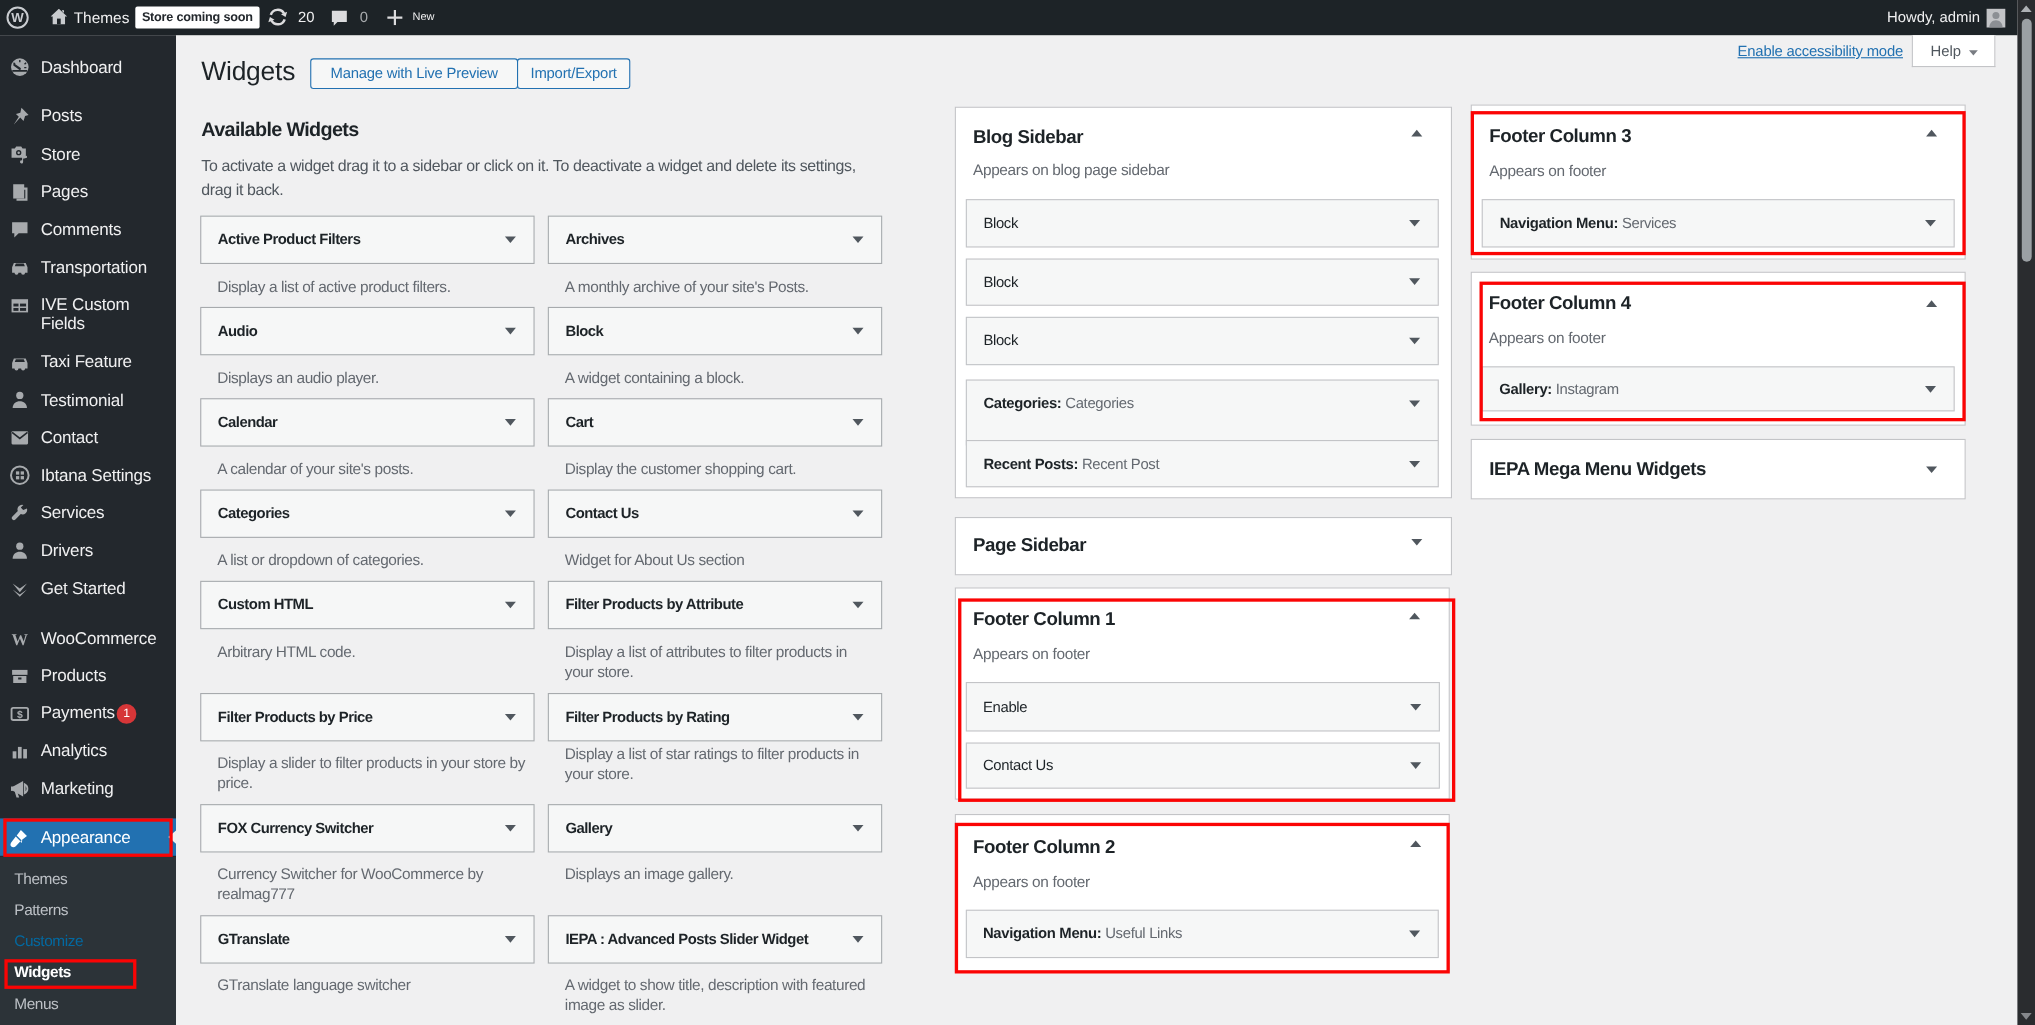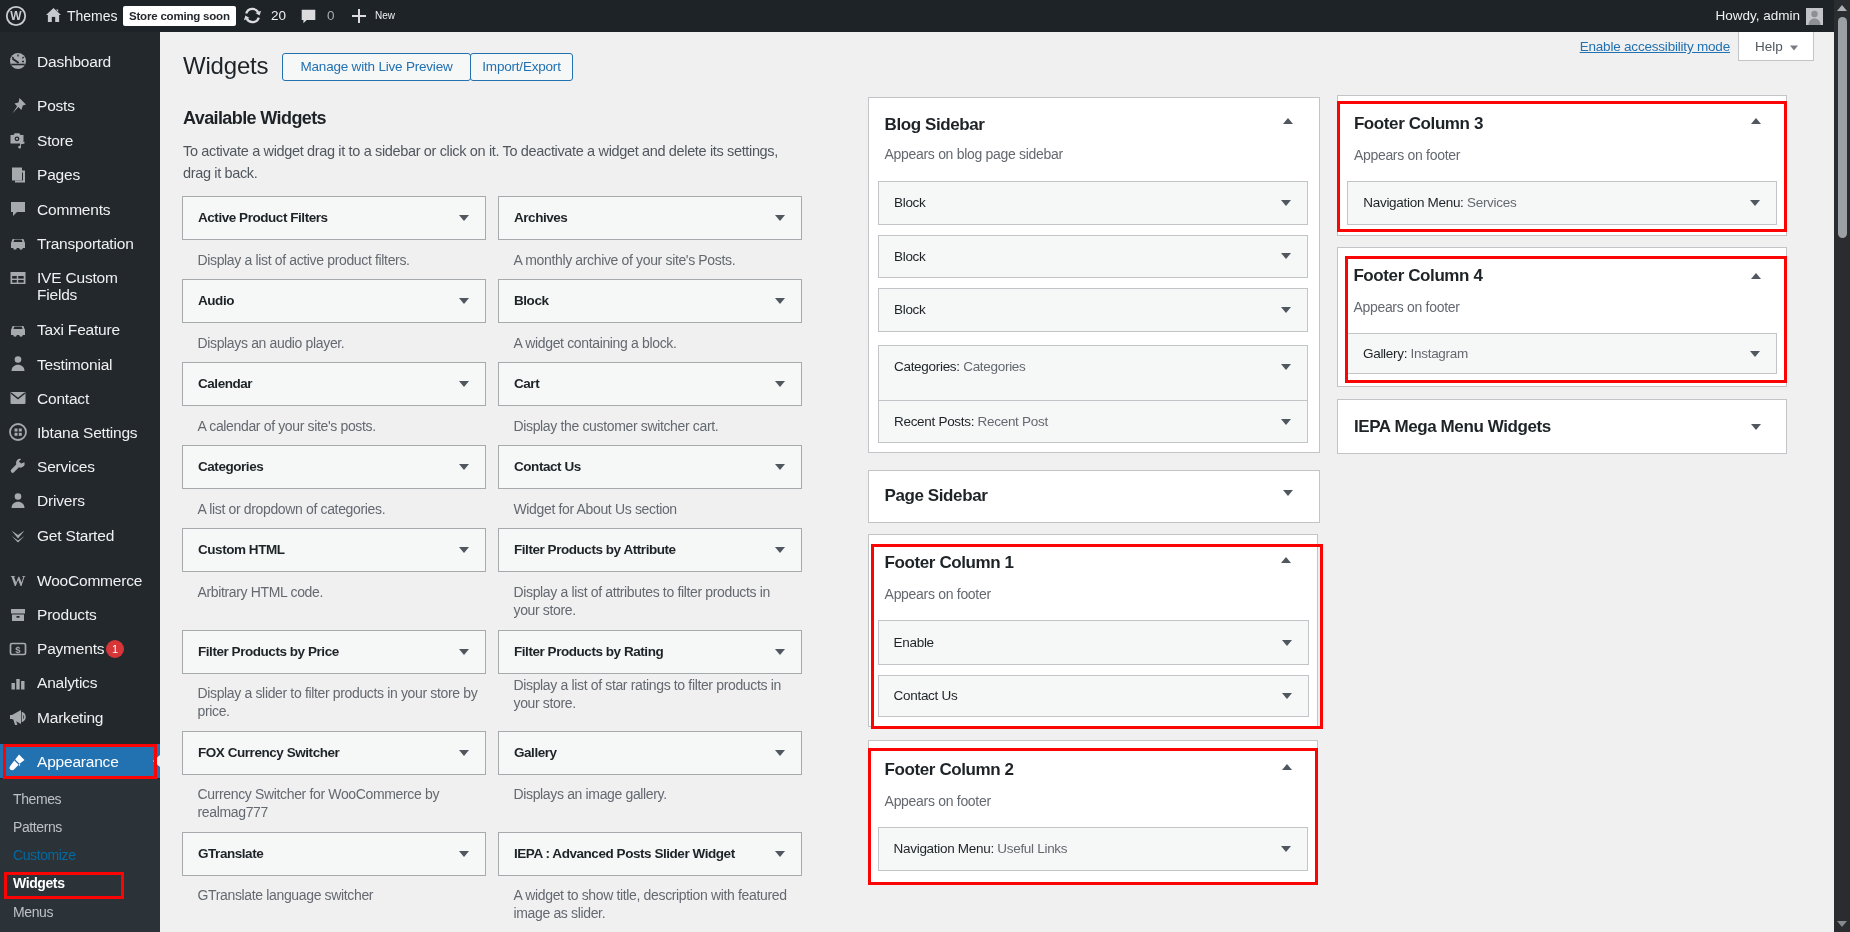--- a/index.html
+++ b/index.html
@@ -27,21 +27,21 @@
 h2{position:absolute;left:183px;top:107px;font-size:18px;line-height:22px;font-weight:700;color:#1d2327;letter-spacing:-0.6px}
 .para{position:absolute;left:183px;top:141px;font-size:14.5px;line-height:21.5px;color:#50575e;letter-spacing:-0.35px}
 
 .card{position:absolute;width:304px;height:44px;background:#f6f7f7;border:1px solid #a7aaad;font-size:13.5px;font-weight:700;color:#1d2327;line-height:42px;padding-left:15px;letter-spacing:-0.45px;white-space:nowrap}
 .desc{position:absolute;font-size:14px;color:#646970;line-height:18px;letter-spacing:-0.35px;white-space:nowrap}
 
 .panel{position:absolute;background:#fff;border:1px solid #c3c4c7}
 .ptitle{position:absolute;font-size:17px;font-weight:700;color:#1d2327;letter-spacing:-0.4px;white-space:nowrap}
 .pdesc{position:absolute;font-size:14px;color:#646970;letter-spacing:-0.3px;white-space:nowrap}
 .prow{position:absolute;background:#f6f7f7;border:1px solid #c3c4c7;font-size:13.5px;color:#1d2327;padding-left:15px;letter-spacing:-0.3px;white-space:nowrap}
-.prow b{font-weight:400}
+.prow b{font-weight:700}
 .prow span{color:#646970}
 .tri{position:absolute;width:0;height:0}
 .tdown{border-left:5px solid transparent;border-right:5px solid transparent;border-top:6px solid #50575e}
 .tup{border-left:5px solid transparent;border-right:5px solid transparent;border-bottom:6px solid #50575e}
 
 #sbar{left:1834px;top:0;width:16px;height:932px;background:#2a2c2f}
 #sthumb{position:absolute;left:3.5px;top:17px;width:9px;height:221px;background:#9ba0a4;border-radius:5px}
 </style></head><body>
 <div id="root">
 
@@ -218,21 +218,21 @@
 <div class="tri tdown" style="left:459px;top:298.2px"></div>
 <div class="desc" style="left:197.5px;top:333.7px">Displays an audio player.</div>
 <div class="card" style="left:498px;top:279.2px">Block</div>
 <div class="tri tdown" style="left:775px;top:298.2px"></div>
 <div class="desc" style="left:513.5px;top:333.7px">A widget containing a block.</div>
 <div class="card" style="left:182px;top:362.2px">Calendar</div>
 <div class="tri tdown" style="left:459px;top:381.2px"></div>
 <div class="desc" style="left:197.5px;top:416.7px">A calendar of your site's posts.</div>
 <div class="card" style="left:498px;top:362.2px">Cart</div>
 <div class="tri tdown" style="left:775px;top:381.2px"></div>
-<div class="desc" style="left:513.5px;top:416.7px">Display the customer switcher cart.</div>
+<div class="desc" style="left:513.5px;top:416.7px">Display the customer shopping cart.</div>
 <div class="card" style="left:182px;top:445.2px">Categories</div>
 <div class="tri tdown" style="left:459px;top:464.2px"></div>
 <div class="desc" style="left:197.5px;top:499.7px">A list or dropdown of categories.</div>
 <div class="card" style="left:498px;top:445.2px">Contact Us</div>
 <div class="tri tdown" style="left:775px;top:464.2px"></div>
 <div class="desc" style="left:513.5px;top:499.7px">Widget for About Us section</div>
 <div class="card" style="left:182px;top:528.2px">Custom HTML</div>
 <div class="tri tdown" style="left:459px;top:547.2px"></div>
 <div class="desc" style="left:197.5px;top:582.7px">Arbitrary HTML code.</div>
 <div class="card" style="left:498px;top:528.2px">Filter Products by Attribute</div>

